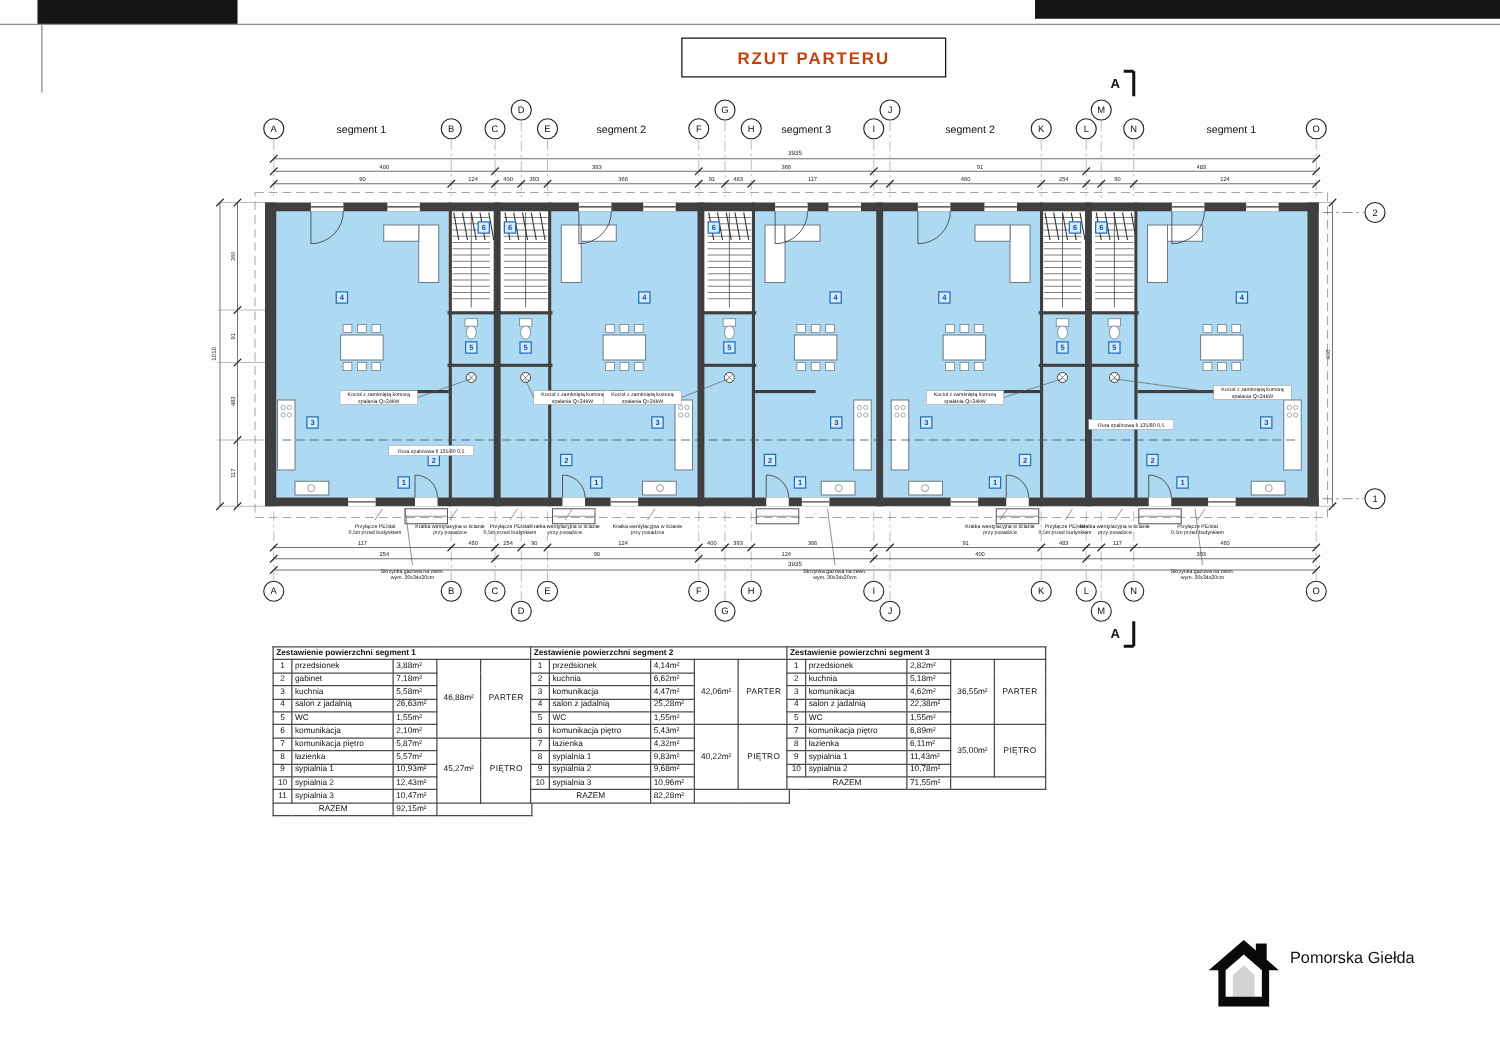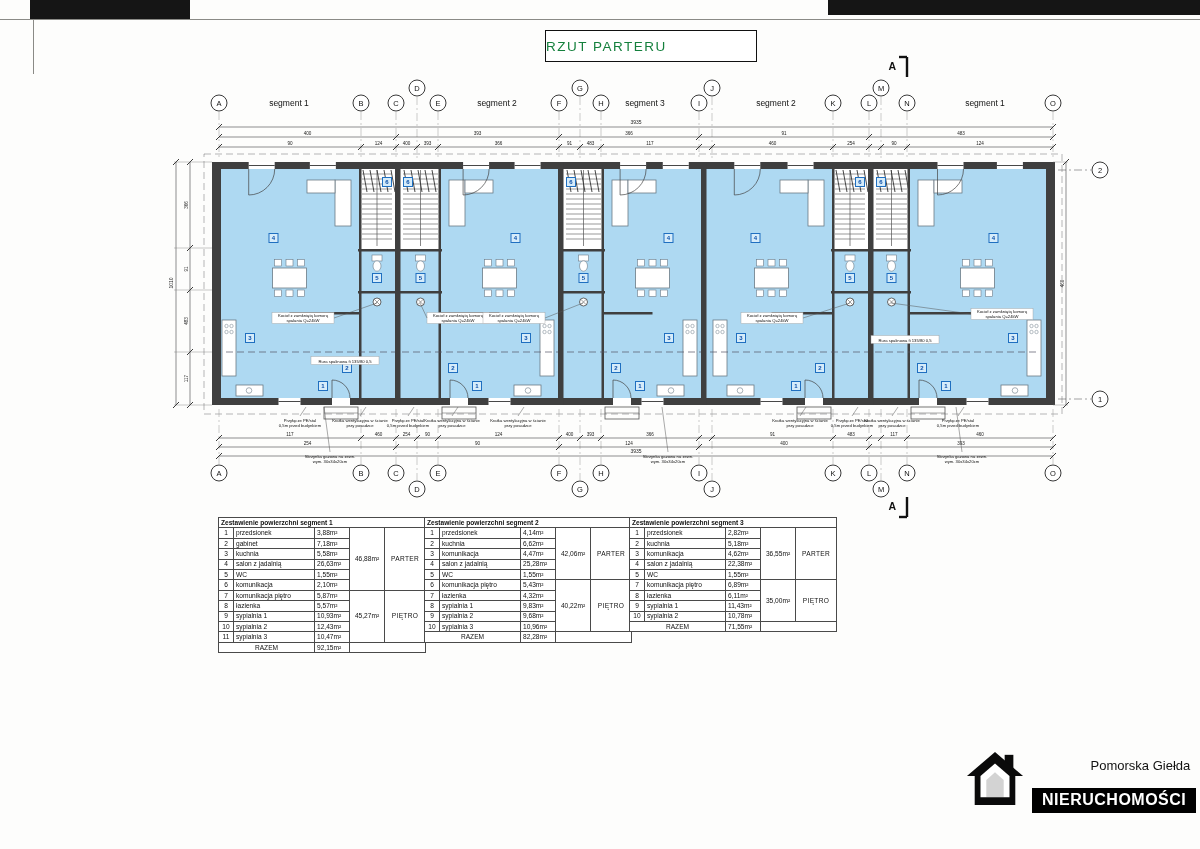--- a/index.html
+++ b/index.html
@@ -1,22 +1,22 @@
 <!DOCTYPE html>
 <html><head>
 <meta charset="utf-8">
 <style>
   html,body{margin:0;padding:0;background:#ffffff;}
   .sheet{position:relative;width:1200px;height:849px;background:#fdfdfc;overflow:hidden;
          font-family:"Liberation Sans",sans-serif;}
   .scan-bar{position:absolute;background:#151515;}
   .scan-line{position:absolute;background:#8a8a86;}
   .titlebox{position:absolute;left:545px;top:30px;width:210px;height:30px;border:1.7px solid #111;
-            background:#fff;display:flex;align-items:center;justify-content:flex-start;
-            font-weight:normal;font-size:13.5px;letter-spacing:1.5px;color:#15803d;}
+            background:#fff;display:flex;align-items:center;justify-content:center;
+            font-weight:bold;font-size:13.5px;letter-spacing:1.5px;color:#c2410c;}
   #plan{position:absolute;left:0;top:0;}
   svg text{font-family:"Liberation Sans",sans-serif;}
   .tbl-host{position:absolute;}
   table.area-table{border-collapse:collapse;background:#fff;}
   table.area-table td{border:1px solid #4a4a4a;font-size:6.6px;line-height:1.15;color:#111;
                       padding:0.5px 2px;height:8.4px;background:#fff;white-space:nowrap;}
   td.tt{font-weight:bold;font-size:6.9px;padding:2px 3px;text-align:left;}
   td.num{width:10px;text-align:center;}
   td.nm{width:76px;text-align:left;}
   td.ar{width:30px;text-align:left;}
@@ -893,17 +893,16 @@
 
   <div class="logo">
     <svg width="58" height="58" viewBox="0 0 60 60">
       <rect x="40" y="5" width="9" height="17" fill="#0a0a0a"></rect>
       <path d="M30 2 L59 27 L51 27 L51 57 L9 57 L9 27 L1 27 Z" fill="#0a0a0a"></path>
       <path d="M30 14 L45 27 L45 49 L15 49 L15 27 Z" fill="#ffffff"></path>
       <path d="M30 23 L39 31 L39 49 L21 49 L21 31 Z" fill="#0a0a0a" opacity="0.18"></path>
     </svg>
     <div class="logo-col">
       <div class="logo-name">Pomorska Giełda</div>
-      <div class="logo-bar">NIERUCHOMOŚCI</div>
     </div>
   </div>
 
 </div>
 
 </body></html>

